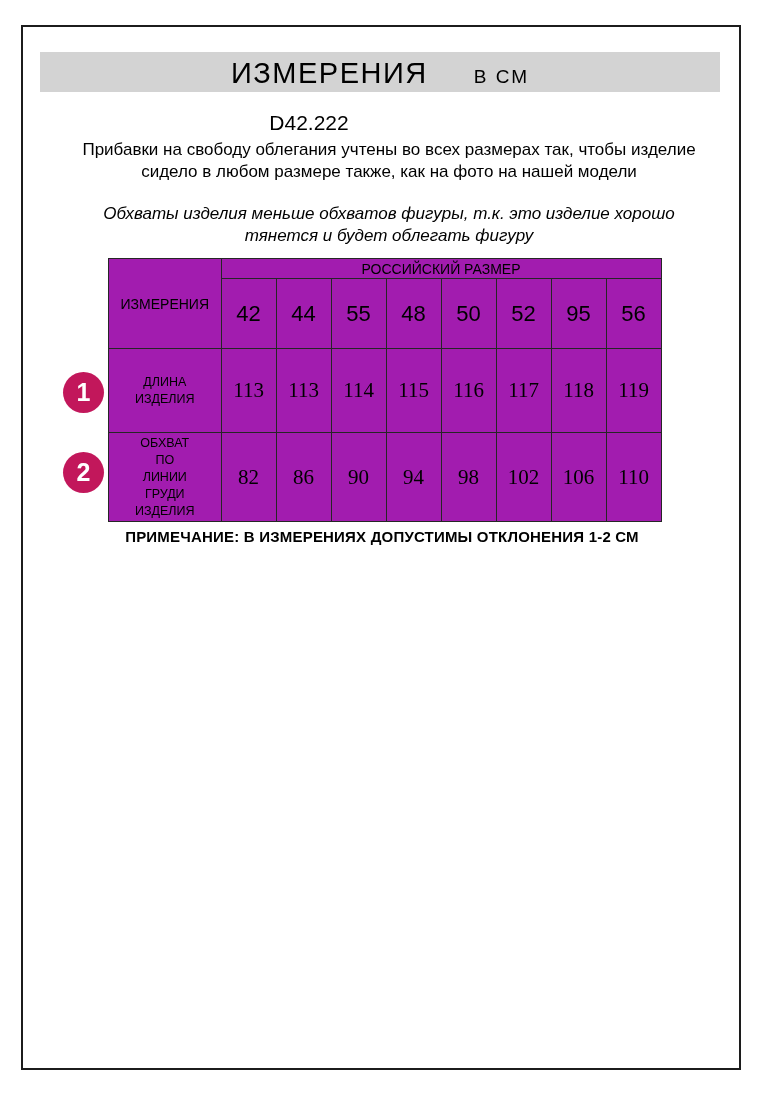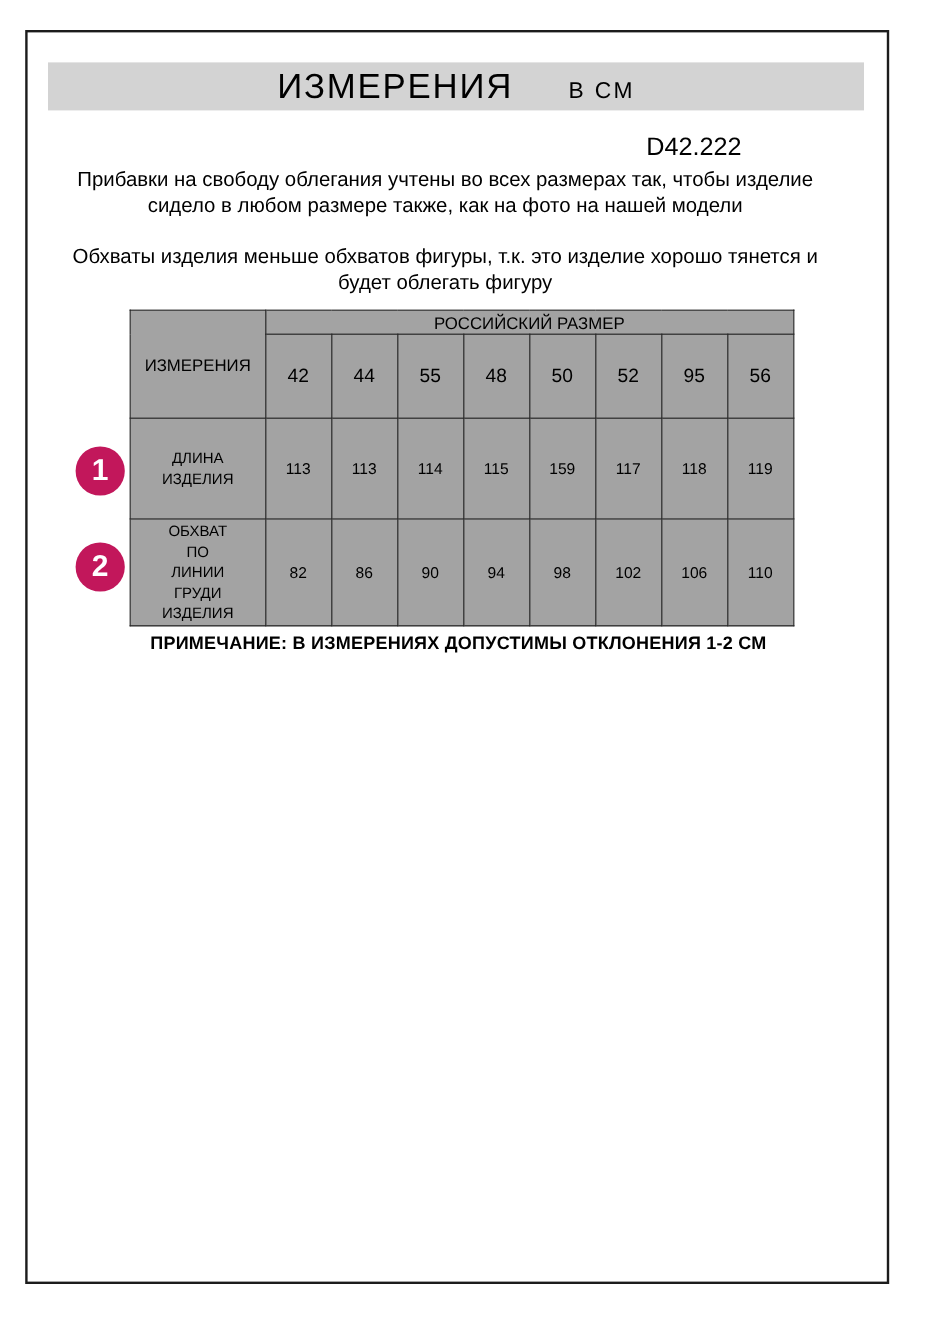--- a/index.html
+++ b/index.html
@@ -35,49 +35,49 @@
     font-size: 29px; font-weight: 700; letter-spacing: 1.5px;
     margin-left: 34px;
   }
   .title-unit {
     font-size: 19px; font-weight: 400; letter-spacing: 2px;
     margin-left: 46px;
   }
   .product-code {
     position: absolute;
     left: 0; top: 111px; width: 618px;
-    text-align: right;
+    text-align: center;
     font-size: 21px; font-weight: 400;
   }
   .intro {
     position: absolute;
-    left: 51px; width: 640px;
+    left: 69px; width: 640px;
     text-align: center;
     font-size: 17px; line-height: 21.5px;
   }
   .intro-1 { top: 139px; }
-  .intro-2 { top: 203px; }
+  .intro-2 { top: 203px; font-style: italic; }
   .size-table {
     position: absolute;
     left: 108px; top: 258px;
     border-collapse: collapse;
     table-layout: fixed;
   }
   .size-table td, .size-table th {
     border: 1.5px solid #262626;
     text-align: center;
     vertical-align: middle;
-    background: #a3a3a3;
+    background: #a21caf;
     font-weight: 400;
   }
   .measure-header { font-size: 14px; width: 108px; }
   .size-group-header { font-size: 14px; height: 20px; }
-  .size-col { font-size: 16px; font-weight: 700; height: 70px; width: 55px; }
+  .size-col { font-size: 22px; font-weight: 700; height: 70px; width: 55px; }
   .row-label { font-size: 12.5px; line-height: 1.35; padding: 2px 26px; }
-  .val { font-size: 13px; }
+  .val { font-size: 21px; font-family: Liberation Serif, serif; }
   .row-product-length td { height: 84px; }
   .row-chest td { height: 80px; }
   .marker {
     position: absolute;
     left: 63px;
     width: 41px; height: 41px;
     border-radius: 50%;
     background: #c2175b;
     color: #ffffff;
     font-size: 25px; font-weight: 700;
@@ -134,21 +134,21 @@
     <td class="size-col">52</td>
     <td class="size-col">95</td>
     <td class="size-col">56</td>
   </tr>
   <tr class="row-product-length">
     <td class="row-label">ДЛИНА ИЗДЕЛИЯ</td>
     <td class="val">113</td>
     <td class="val">113</td>
     <td class="val">114</td>
     <td class="val">115</td>
-    <td class="val">159</td>
+    <td class="val">116</td>
     <td class="val">117</td>
     <td class="val">118</td>
     <td class="val">119</td>
   </tr>
   <tr class="row-chest">
     <td class="row-label">ОБХВАТ ПО ЛИНИИ ГРУДИ ИЗДЕЛИЯ</td>
     <td class="val">82</td>
     <td class="val">86</td>
     <td class="val">90</td>
     <td class="val">94</td>

